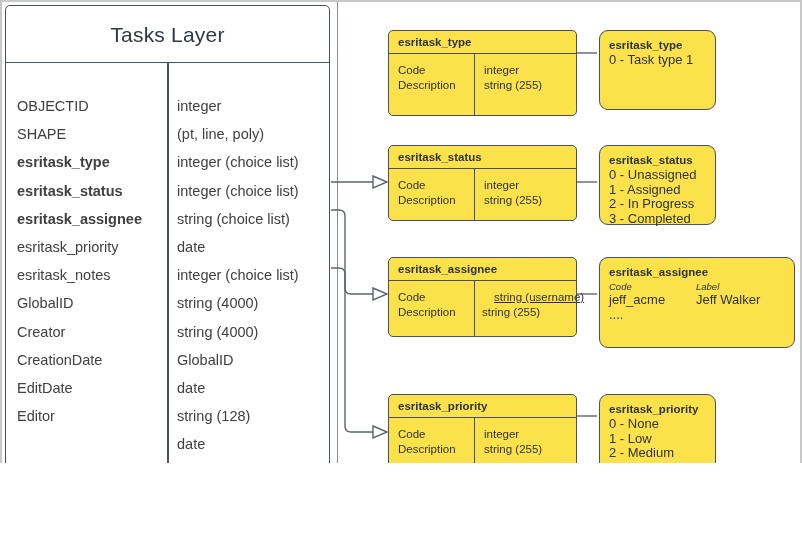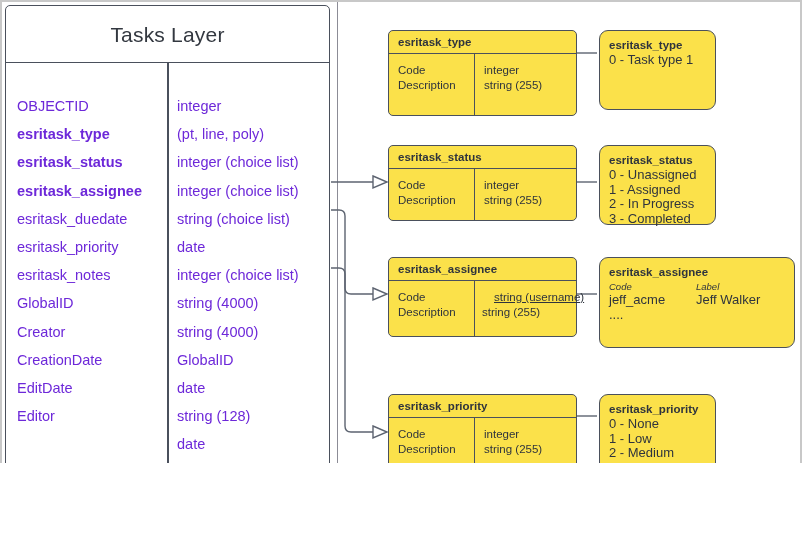--- a/index.html
+++ b/index.html
@@ -91,21 +91,21 @@
   }
   .types-col {
     flex: 1;
     padding: 29px 0 0 10px;
     box-sizing: border-box;
   }
   .field-row {
     height: 28.2px;
     line-height: 28.2px;
     font-size: 14.5px;
-    color: #6d28d9;
+    color: #404040;
     white-space: nowrap;
   }
   .field-row.bold { font-weight: bold; }
 
   
   .dom {
     position: absolute;
     box-sizing: border-box;
     background: #fbe14a;
     border: 1.4px solid #4a505c;
@@ -206,24 +206,24 @@
 
   <div class="outer-frame"></div>
   <div class="panel-divider"></div>
 
   <div class="entity">
     <div class="entity-title">Tasks Layer</div>
     <div class="col-divider"></div>
     <div class="entity-body">
       <div class="fields-col">
         <div class="field-row">OBJECTID</div>
+        <div class="field-row">SHAPE</div>
         <div class="field-row bold">esritask_type</div>
         <div class="field-row bold">esritask_status</div>
         <div class="field-row bold">esritask_assignee</div>
-        <div class="field-row">esritask_duedate</div>
         <div class="field-row">esritask_priority</div>
         <div class="field-row">esritask_notes</div>
         <div class="field-row">GlobalID</div>
         <div class="field-row">Creator</div>
         <div class="field-row">CreationDate</div>
         <div class="field-row">EditDate</div>
         <div class="field-row">Editor</div>
       </div>
       <div class="types-col">
         <div class="field-row">integer</div>

